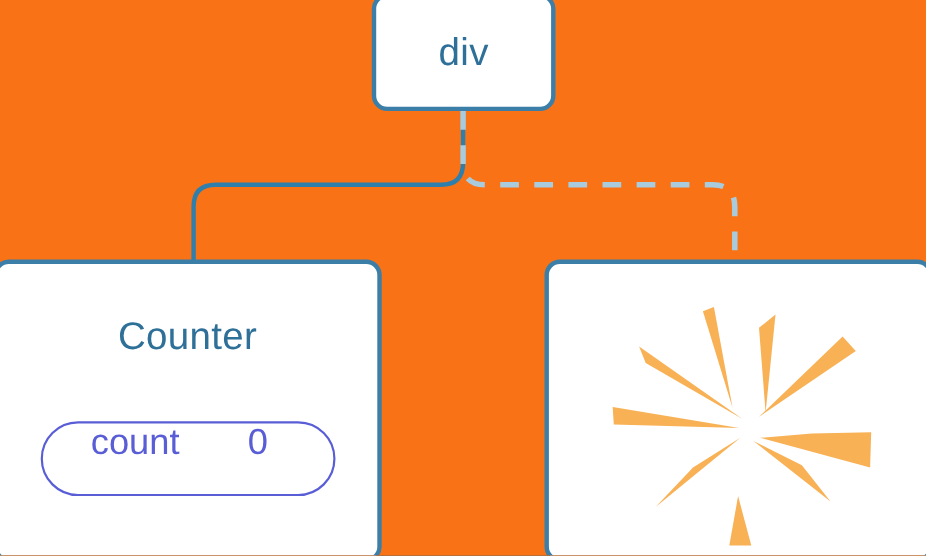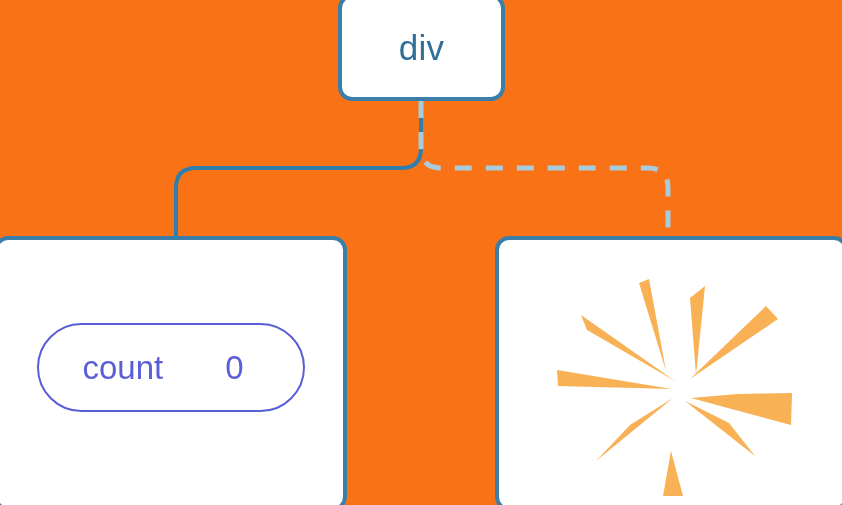--- a/index.html
+++ b/index.html
@@ -73,26 +73,26 @@
   }
   #node-counter .node-title {
     color: #2f7099;
     font-size: 35px;
     line-height: 1;
     letter-spacing: 0.3px;
   }
 
   
   .state-pill {
-    margin-top: 35px;
-    display: flex;
-    align-items: center;
+    margin-top: 60px;
+    display: flex;
+    align-items: flex-start;
     border: 2px solid #5a5ed6;
     border-radius: 999px;
-    height: 89px;
+    height: 68px;
     min-width: 268px;
     box-sizing: border-box;
     overflow: hidden;
     background: #ffffff;
   }
   .state-pill .pill-key {
     display: flex;
     align-items: center;
     justify-content: center;
     padding: 0 30px 0 44px;
@@ -153,20 +153,21 @@
              L 648 168
              Q 668 168 668 188
              L 668 238" fill="none" stroke="#a8cbdd" stroke-width="5" stroke-linecap="butt" stroke-linejoin="round" stroke-dasharray="17 14"></path>
   </svg>
 
   <div class="node" id="node-div" style="background: rgb(255, 255, 255); border-color: rgb(59, 126, 168);">
     <span class="node-title" style="color: rgb(47, 112, 153);">div</span>
   </div>
 
   <div class="node" id="node-counter" style="background: rgb(255, 255, 255); border-color: rgb(59, 126, 168);">
+    <span class="node-title" style="color: rgb(47, 112, 153);">Counter</span>
 
     <div class="state-pill" style="border-color: rgb(90, 94, 214);">
       <span class="pill-key" style="color: rgb(90, 94, 214);">count</span>
       <span class="pill-divider" style="background: rgb(90, 94, 214);"></span>
       <span class="pill-value" style="color: rgb(90, 94, 214);">0</span>
     </div>
   </div>
 
   <div class="node" id="node-right" style="background: rgb(255, 255, 255); border-color: rgb(59, 126, 168);">
     <svg id="burst-icon" viewBox="0 0 270 250" xmlns="http://www.w3.org/2000/svg">

